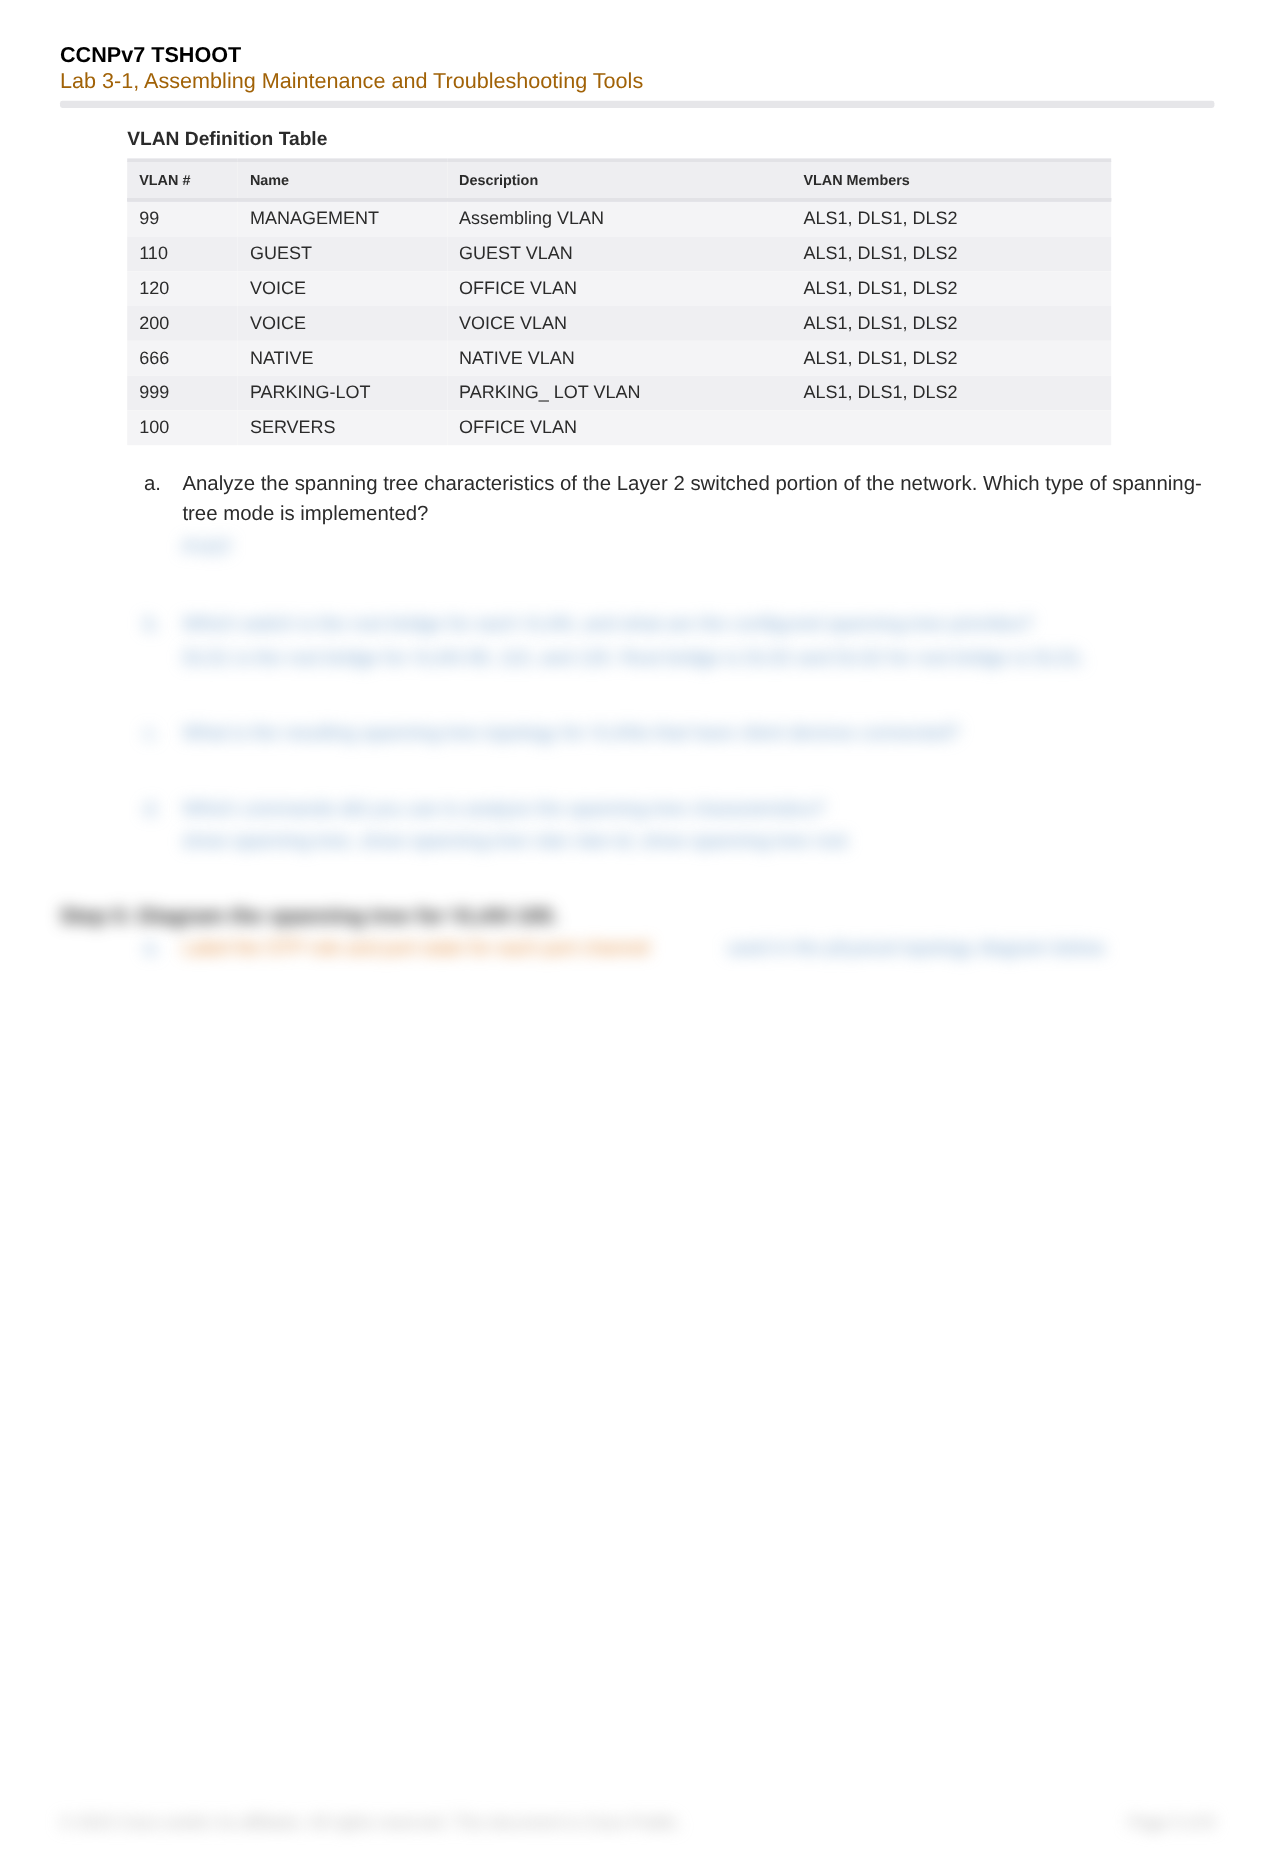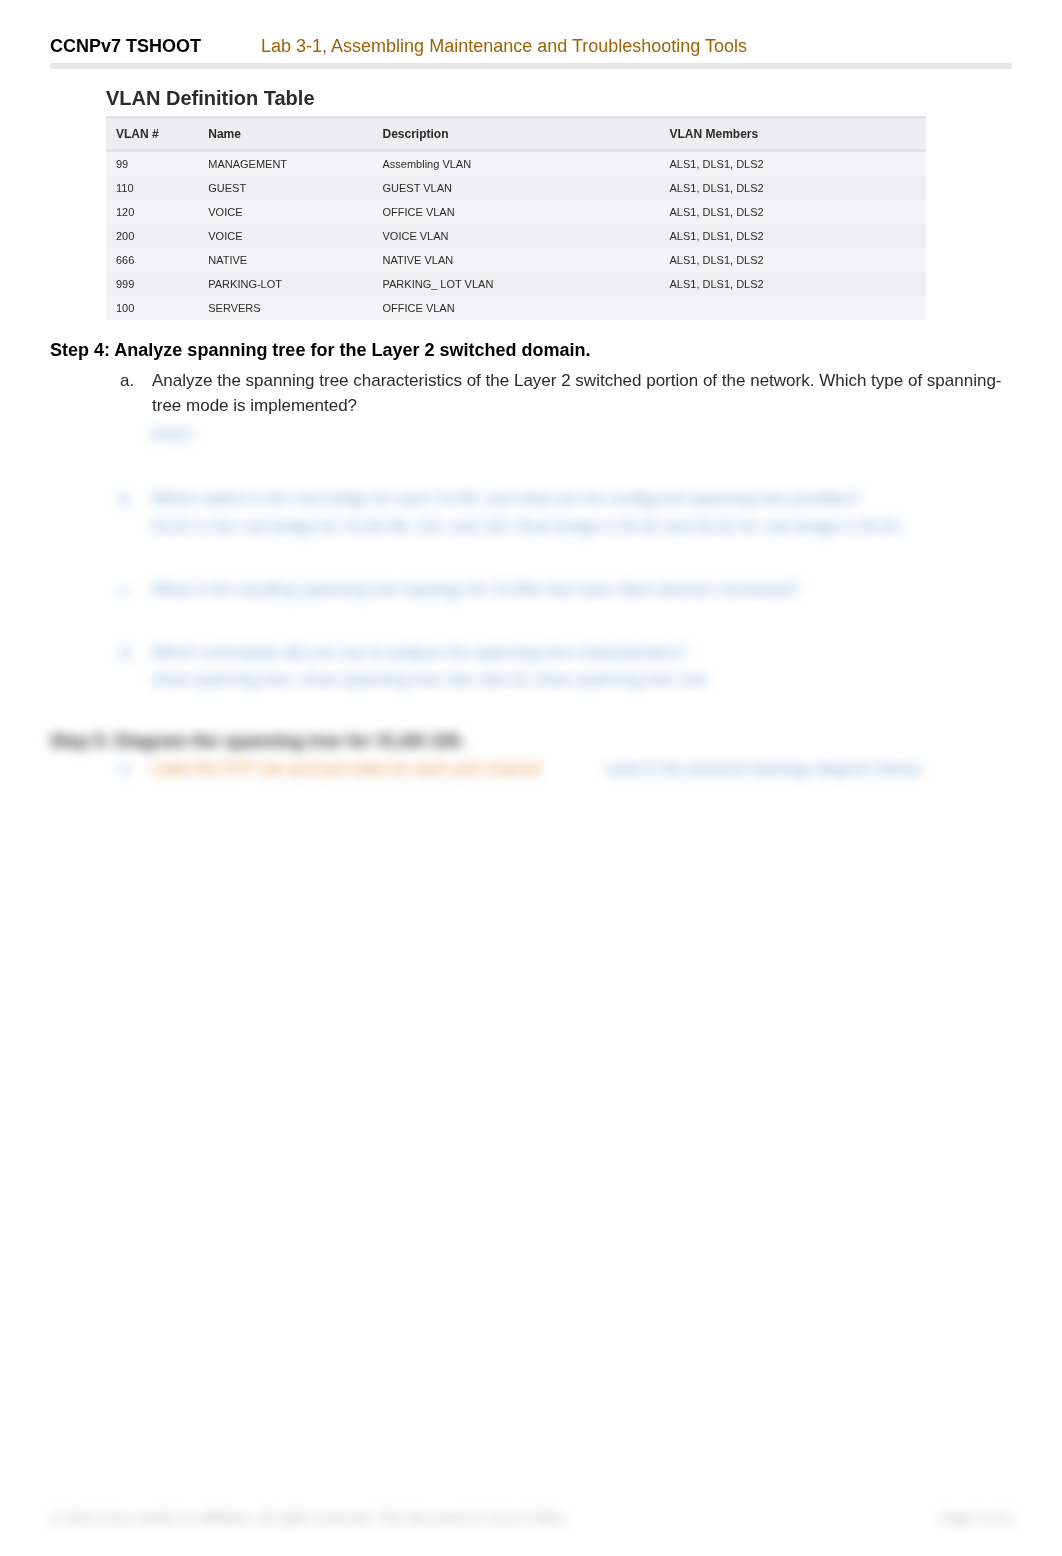--- a/index.html
+++ b/index.html
@@ -1,27 +1,27 @@
 <!DOCTYPE html>
 <html><head>
 <meta charset="utf-8">
 <style>
   * { box-sizing: border-box; margin: 0; padding: 0; }
   html, body { width: 1062px; height: 1556px; background: #ffffff; font-family: Arial, Helvetica, sans-serif; color: #2b2b2b; }
   .page { padding: 36px 50px 20px 50px; position: relative; height: 100%; }
-  .header-row { display: flex; align-items: baseline; gap: 60px; margin-bottom: 6px; }
+  .header-row { display: flex; align-items: baseline; margin-bottom: 6px; flex-direction: column; }
   .header-course { font-weight: 700; font-size: 18px; color: #000; }
   .header-lab { font-size: 18px; color: #a16207; }
   .rule-soft { height: 6px; background: #e6e6e9; margin-top: 4px; margin-bottom: 18px; border-radius: 2px; }
   .step-title { font-weight: 700; font-size: 18px; color: #000; margin-bottom: 8px; }
-  .subtitle { font-weight: 700; font-size: 20px; margin-left: 56px; margin-bottom: 6px; }
+  .subtitle { font-weight: 700; font-size: 16px; margin-left: 56px; margin-bottom: 6px; }
   .vlan-table { margin-left: 56px; width: 820px; border-collapse: collapse; }
   .vlan-table thead tr { background: #eeeef1; }
   .vlan-table th { text-align: left; font-size: 12px; font-weight: 700; padding: 8px 10px; border-top: 3px solid #e2e2e6; border-bottom: 3px solid #e2e2e6; }
-  .vlan-table td { font-size: 11px; padding: 6px 10px; }
+  .vlan-table td { font-size: 15px; padding: 6px 10px; }
   .vlan-table tbody tr:nth-child(odd) { background: #f4f4f6; }
   .vlan-table tbody tr:nth-child(even) { background: #efeff2; }
   .col-id { width: 90px; }
   .col-name { width: 170px; }
   .col-desc { width: 280px; }
   .col-mem { width: 260px; }
   .step4 { margin-top: 20px; }
   .question-list { margin-left: 70px; margin-top: 8px; }
   .q-item { display: flex; gap: 14px; margin-bottom: 40px; font-size: 17px; line-height: 1.45; }
   .q-item .marker { width: 18px; flex-shrink: 0; }
@@ -98,21 +98,20 @@
       <tr>
         <td>100</td>
         <td>SERVERS</td>
         <td>OFFICE VLAN</td>
         <td></td>
       </tr>
     </tbody>
   </table>
 
   <div class="step4">
-    <div class="step-title">Step 4: Analyze spanning tree for the Layer 2 switched domain.</div>
 
     <div class="question-list">
 
       <div class="q-item clear">
         <div class="marker">a.</div>
         <div class="qbody">
           <span>Analyze the spanning tree characteristics of the Layer 2 switched portion of the network. Which type of spanning-tree mode is implemented?</span>
           <div class="blur-line" style="margin-top:6px;">PVST</div>
         </div>
       </div>

